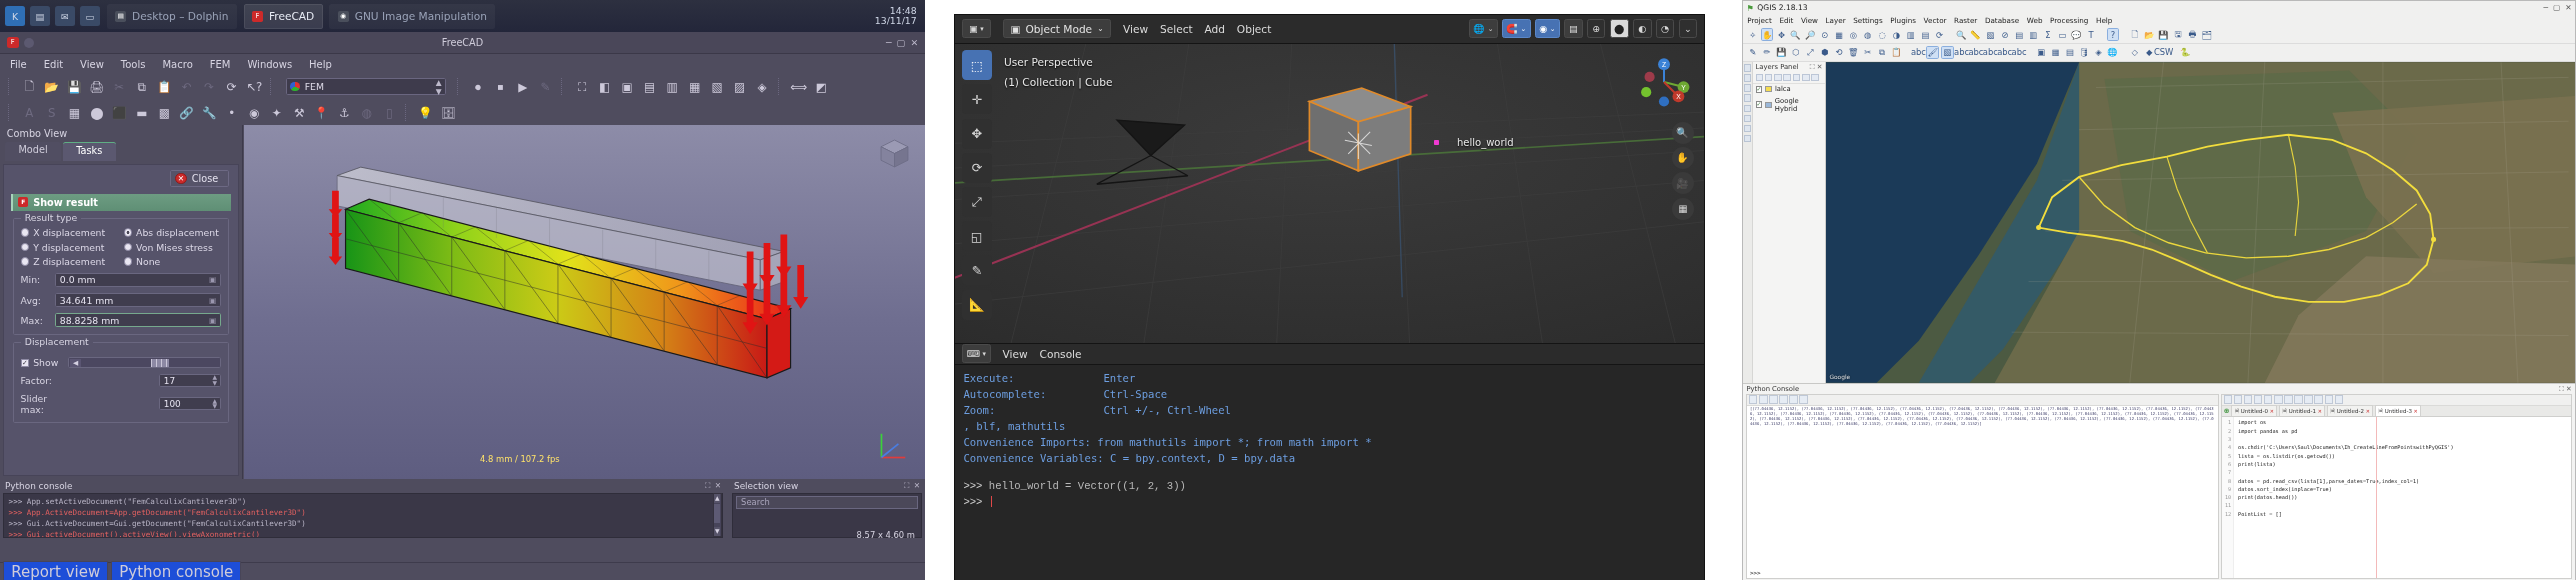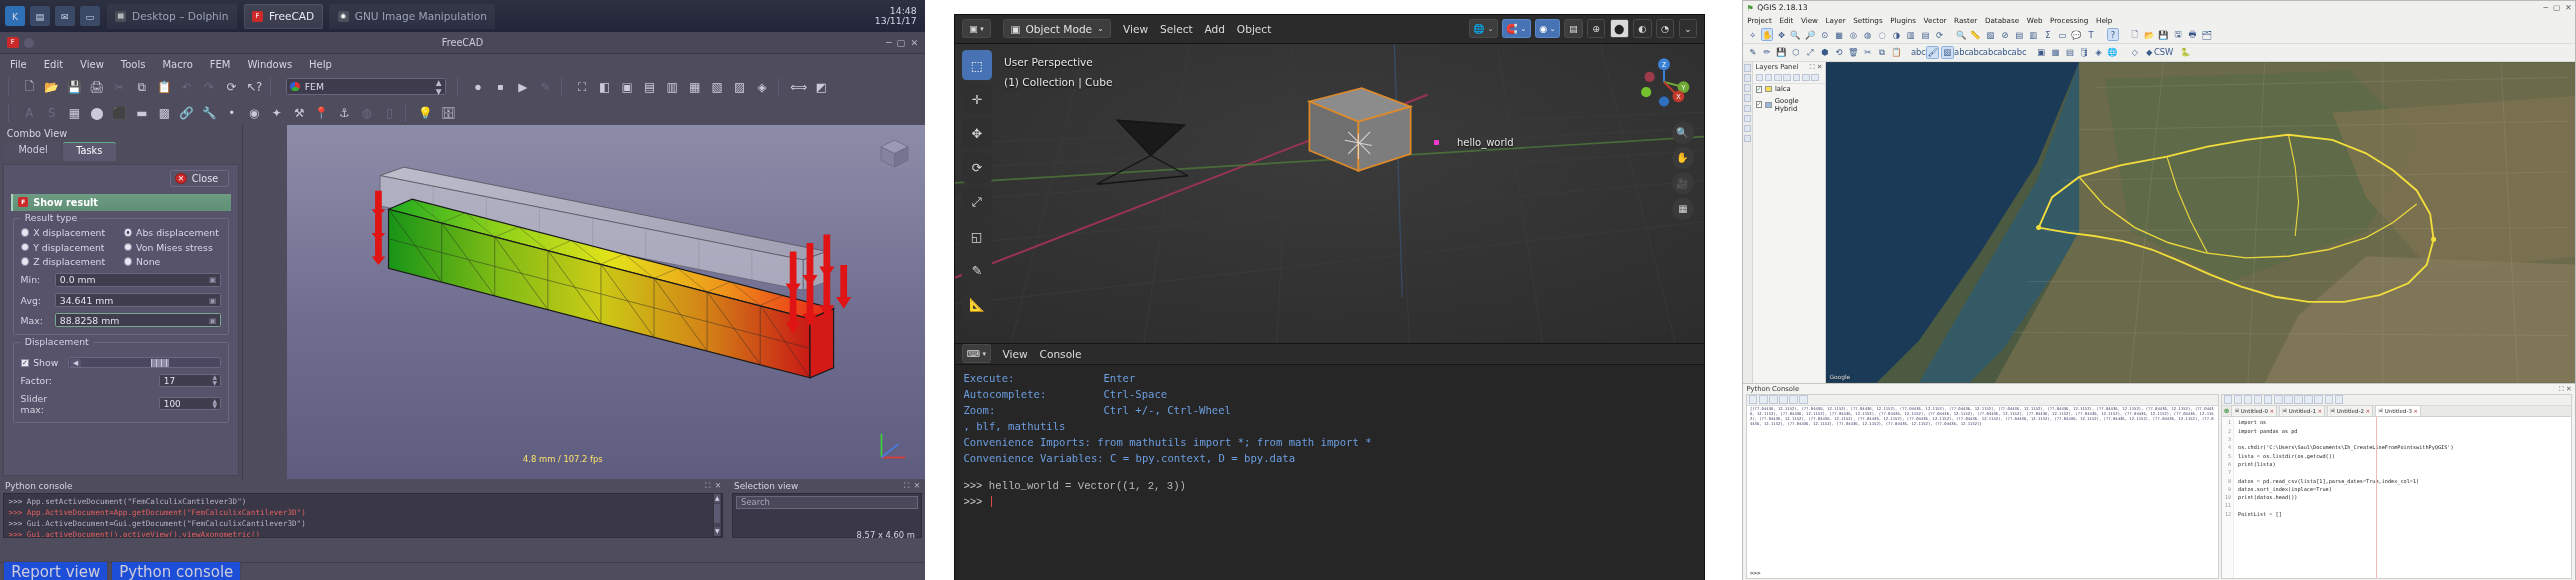--- a/index.html
+++ b/index.html
@@ -107,21 +107,21 @@
     border-radius: 1.7px; position: relative; margin-left: 5px; }
   .fc-slider .left { position: absolute; left: 0.8px; top: 0.8px; width: 11px; bottom: 0.8px;
     background: #5a5572; color: #d5d1e2; font-size: 6.8px; text-align: center; line-height: 9.3px; }
   .fc-slider .handle { position: absolute; left: 54%; top: 0.8px; width: 18.6px; bottom: 0.8px;
     background: repeating-linear-gradient(90deg,#cac6d8 0 0.8px,#8d89a4 0.8px 2.5px); }
   .fc-spin { height: 12.7px; background: #403d4e; border: 0.8px solid #6a6780; border-radius: 1.7px;
     color: #e6e3f0; font-size: 8.9px; padding: 0 3.4px; width: 62px; display: flex; align-items: center; }
   .fc-spin .arrows { margin-left: auto; font-size: 5.9px; color: #a5a1b8; line-height: .9; text-align: center; }
 
   .fc-3d { position: absolute; left: 244px; top: 0; right: 0; height: 354px;
-    background: linear-gradient(#8d8ca8, #6f6e90 55%, #5e5d80); overflow: hidden; margin-left: 43px; }
+    background: linear-gradient(#8d8ca8, #6f6e90 55%, #5e5d80); overflow: hidden; }
   .fc-3d .hint { position: absolute; left: 236px; bottom: 15px; color: #ffe36a; font-size: 8.4px; }
   .fc-nav-cube { position: absolute; right: 11.8px; top: 10px; width: 37px; height: 37px; }
   .fc-axis { position: absolute; right: 13.5px; bottom: 13.5px; width: 39px; height: 39px; }
 
   .fc-doctabs { position: absolute; left: 244px; top: 354px; right: 0; height: 17px;
     background: #4f4c5e; display: flex; align-items: center; gap: 3.4px; padding-left: 5px; }
   .fc-doctab { font-size: 8.9px; color: #cfccda; padding: 0.8px 6.8px; background: #565369;
     border: 0.8px solid #484558; border-bottom: none; display: flex; align-items: center; gap: 4.2px; }
   .fc-doctab.active { background: #5e5b73; color: #fff; }
   .fc-doctab .cx { color: #e05555; font-size: 7.6px; }

